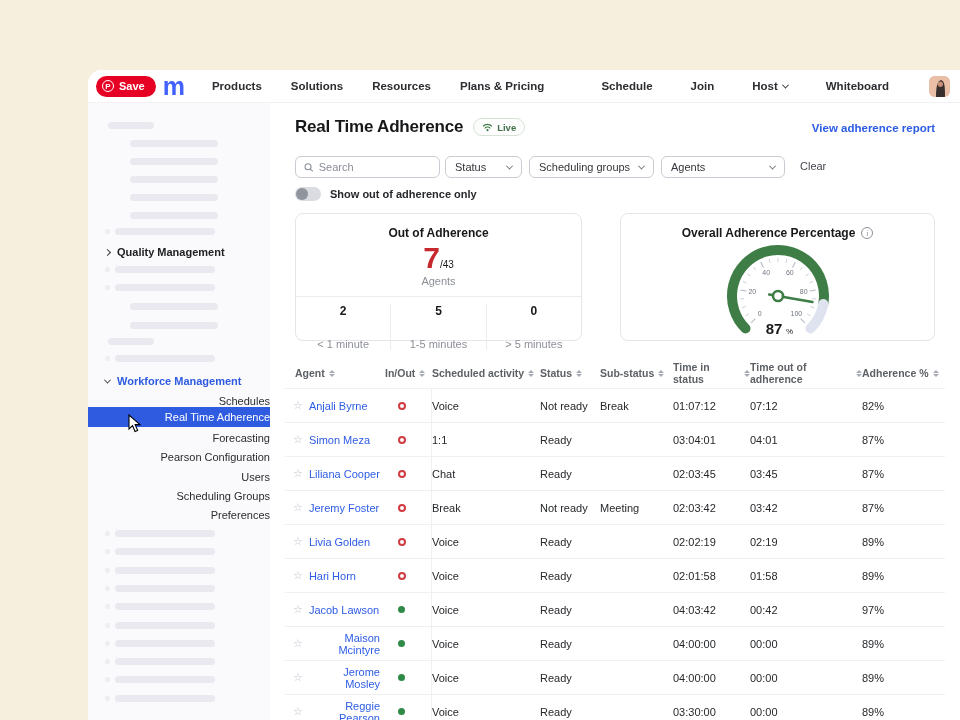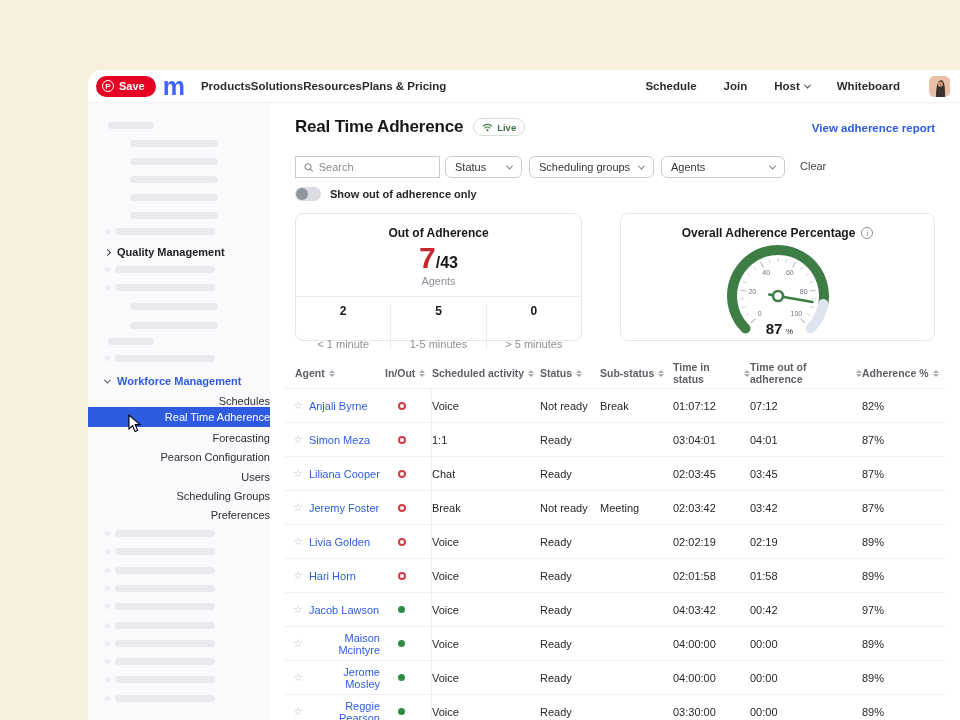--- a/index.html
+++ b/index.html
@@ -6,22 +6,22 @@
   html,body { width:960px; height:720px; }
   body { position:relative; background:#f6efde; font-family:"Liberation Sans",sans-serif; overflow:hidden; color:#26282b; }
 
   .app { position:absolute; left:88px; top:70px; right:0; bottom:0; background:#fff; border-top-left-radius:14px; overflow:hidden; }
 
   
   .navbar { position:absolute; left:0; top:0; right:0; height:33px; background:#fff; display:flex; align-items:center; border-bottom:1px solid #f2f2f4; z-index:5; }
   .save-pill { display:flex; align-items:center; gap:5px; background:#e60023; color:#fff; height:21px; border-radius:11px; padding:0 11px 0 6px; margin-left:8px; font-size:11px; font-weight:700; cursor:pointer; }
   .pin-circle { width:12px; height:12px; border:1.4px solid #fff; border-radius:50%; display:flex; align-items:center; justify-content:center; font-size:8px; font-weight:700; color:#fff; }
   .logo { color:#4262ff; font-size:25px; font-weight:700; line-height:1; margin-left:7px; letter-spacing:-1px; cursor:pointer; }
-  .nav-left { display:flex; margin-left:17px; }
-  .nav-right { display:flex; gap:27px; margin-left:auto; align-items:center; margin-right:10px; }
+  .nav-left { display:flex; gap:29px; margin-left:28px; }
+  .nav-right { display:flex; gap:38px; margin-left:auto; align-items:center; margin-right:10px; }
   .nav-link { font-size:11.5px; font-weight:600; color:#2b2d31; text-decoration:none; cursor:pointer; display:flex; align-items:center; gap:5px; }
   .chev { width:5px; height:5px; border-right:1.5px solid currentColor; border-bottom:1.5px solid currentColor; display:inline-block; transform:rotate(45deg) translate(-1px,-1px); }
   .avatar { width:21px; height:21px; border-radius:6px; overflow:hidden; background:#eabfa8; cursor:pointer; margin-left:2px; }
 
   
   .sidebar { position:absolute; left:0; top:33px; width:182px; bottom:0; background:#fafafc; overflow:hidden; }
   .skel { position:absolute; height:7px; border-radius:4px; background:#e9e9ef; }
   .skel-chev { position:absolute; width:5px; height:5px; border-radius:2px; background:#ededf2; }
   .side-item { position:absolute; left:0; width:182px; height:20px; display:flex; align-items:center; font-size:11px; cursor:pointer; }
   .side-header { font-weight:700; color:#202124; }
@@ -35,40 +35,40 @@
   
   .main { position:absolute; left:182px; top:33px; right:0; bottom:0; background:#fff; }
 
   .title-row { position:absolute; left:25px; top:14px; display:flex; align-items:center; gap:10px; }
   .page-title { font-size:17px; font-weight:700; color:#17181a; letter-spacing:-.2px; }
   .live-badge { display:flex; align-items:center; gap:4px; border:1px solid #d6e2d6; border-radius:10px; height:18px; padding:0 8px; background:#fcfdfc; }
   .live-badge span { font-size:9.5px; font-weight:600; color:#45714d; }
   .report-link { position:absolute; right:25px; top:19px; font-size:11.5px; font-weight:600; color:#2d5ce5; cursor:pointer; }
 
   .filter-row { position:absolute; left:0; top:53px; right:0; height:22px; }
-  .search-box { position:absolute; left:25px; width:145px; height:22px; border:1px solid #c9ccd2; border-radius:0; display:flex; align-items:center; gap:5px; padding:0 8px; background:#fff; }
+  .search-box { position:absolute; left:25px; width:145px; height:22px; border:1px solid #c9ccd2; border-radius:6px; display:flex; align-items:center; gap:5px; padding:0 8px; background:#fff; }
   .search-box input { border:none; outline:none; width:100%; font-size:11px; color:#45474c; font-family:inherit; background:transparent; }
   .search-box input::placeholder { color:#8a8f97; }
   .select { position:absolute; height:22px; border:1px solid #c9ccd2; border-radius:6px; background:#fff; display:flex; align-items:center; font-size:11px; color:#33353a; padding:0 22px 0 9px; cursor:pointer; }
   .select .chev { position:absolute; right:9px; color:#6c7077; }
   .clear-btn { position:absolute; left:530px; top:4px; font-size:11px; color:#44474d; cursor:pointer; }
 
   .toggle-row { position:absolute; left:25px; top:84px; display:flex; align-items:center; gap:9px; }
   .toggle { width:26px; height:14px; border-radius:7px; background:#dadce1; position:relative; cursor:pointer; }
   .toggle .knob { position:absolute; left:1px; top:1px; width:12px; height:12px; border-radius:50%; background:#90959d; }
   .toggle-label { font-size:11px; font-weight:600; color:#26282b; }
 
   
   .card { position:absolute; top:110px; height:128px; border:1px solid #e4e5e9; border-radius:8px; background:#fff; }
   .card-ooa { left:25px; width:287px; }
   .card-gauge { left:350px; width:315px; }
   .card-title { text-align:center; font-size:12px; font-weight:700; color:#17181a; margin-top:12px; }
   .big-number { display:flex; justify-content:center; align-items:baseline; margin-top:3px; }
   .big-number .num { font-size:30px; font-weight:700; color:#c5292e; line-height:1; }
-  .big-number .total { font-size:16px; font-weight:700; color:#17181a; }
+  .big-number .total { font-size:10px; font-weight:400; color:#17181a; }
   .unit { text-align:center; font-size:11px; color:#8c9097; margin-top:2px; }
   .card-divider { border-top:1px solid #ececef; margin-top:9px; }
   .breakdown { display:flex; margin-top:7px; }
   .bcol { flex:1; text-align:center; position:relative; }
   .bcol + .bcol { border-left:1px solid #ececef; }
   .bcol .bval { font-size:12px; font-weight:700; color:#17181a; }
   .bcol .blbl { font-size:11px; color:#8c9097; margin-top:20px; }
   .gauge-title-row { display:flex; justify-content:center; align-items:center; gap:6px; margin-top:12px; }
   .info-icon { width:12px; height:12px; border:1px solid #8c9097; border-radius:50%; font-size:8px; color:#8c9097; display:flex; align-items:center; justify-content:center; font-style:italic; font-family:"Liberation Serif",serif; cursor:pointer; }
   .gauge-wrap { display:flex; justify-content:center; margin-top:-2px; }

